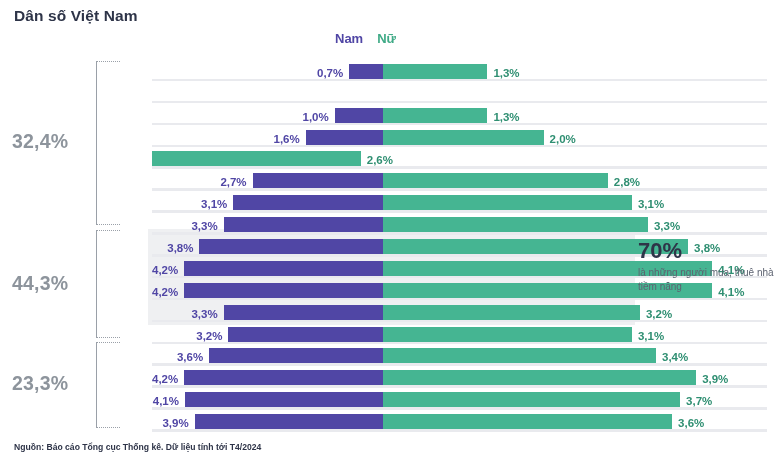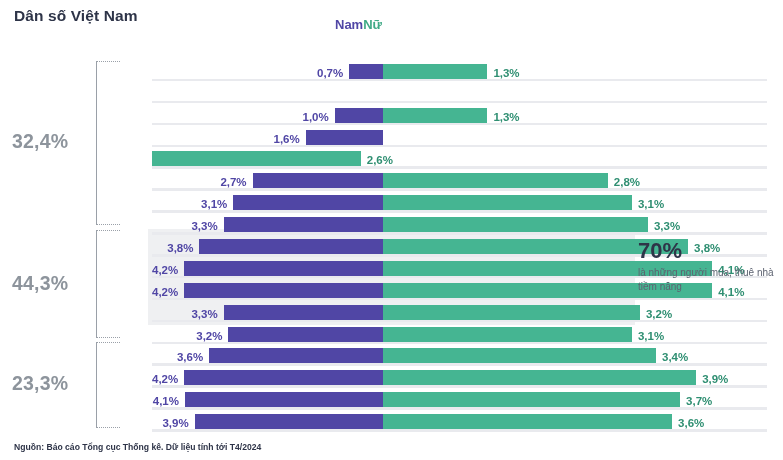--- a/index.html
+++ b/index.html
@@ -20,23 +20,24 @@
     top: 7px;
     font-size: 15.5px;
     font-weight: bold;
     color: #2e3448;
     letter-spacing: .1px;
   }
 
   
   #legend {
     position: absolute;
-    top: 17px;
+    top: 31px;
     left: 335px;
     display: flex;
+    gap: 14px;
     font-size: 13px;
     font-weight: bold;
   }
   .legend-male   { color: #5046a5; }
   .legend-female { color: #3faa86; }
 
   
   #plot {
     position: absolute;
     left: 152px;
@@ -201,20 +202,24 @@
         <div class="bar bar-female" style="width: 104.378px;"></div>
         <span class="val val-female">1,3%</span>
       </div>
       <div class="rowline"></div>
     </div>
     <div class="row">
       <div class="half half-left">
         <span class="val val-male">1,6%</span>
         <div class="bar bar-male" style="width: 77.28px;"></div>
       </div>
+      <div class="half half-right">
+        <div class="bar bar-female" style="width: 160.582px;"></div>
+        <span class="val val-female">2,0%</span>
+      </div>
       <div class="rowline"></div>
     </div>
     <div class="row">
       <div class="half half-right">
         <div class="bar bar-female" style="width: 208.756px;"></div>
         <span class="val val-female">2,6%</span>
       </div>
       <div class="rowline"></div>
     </div>
     <div class="row">

